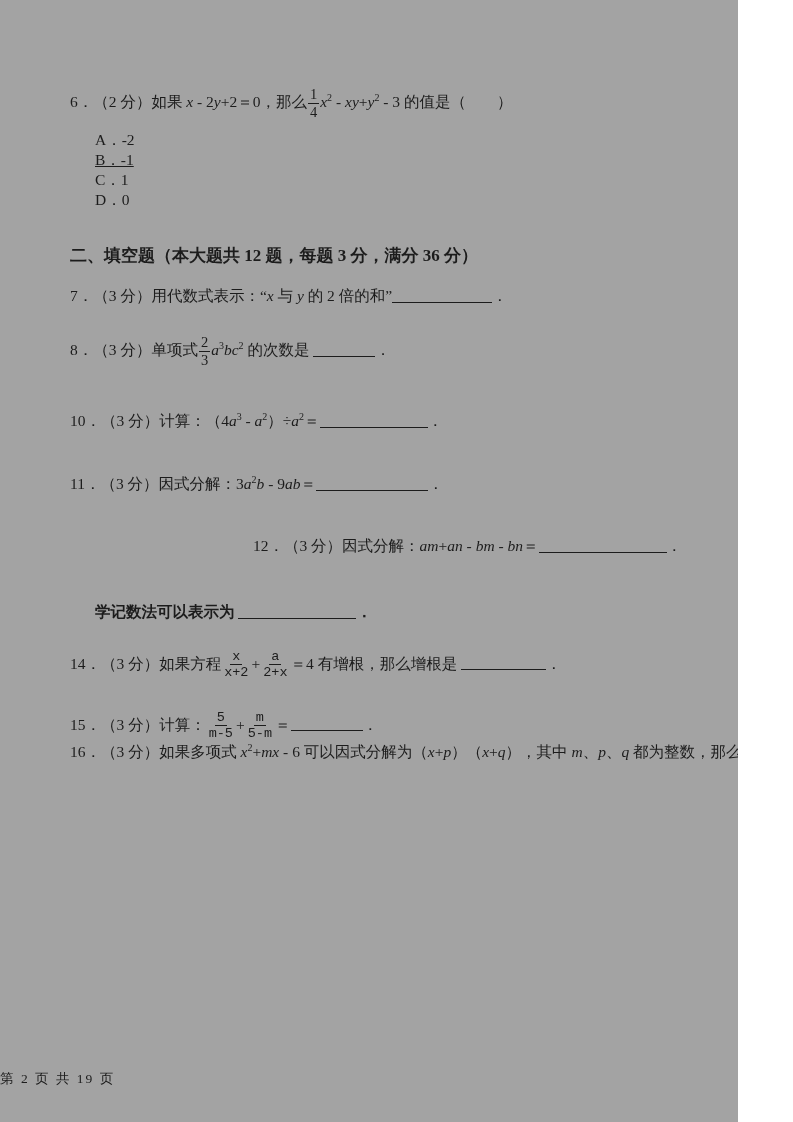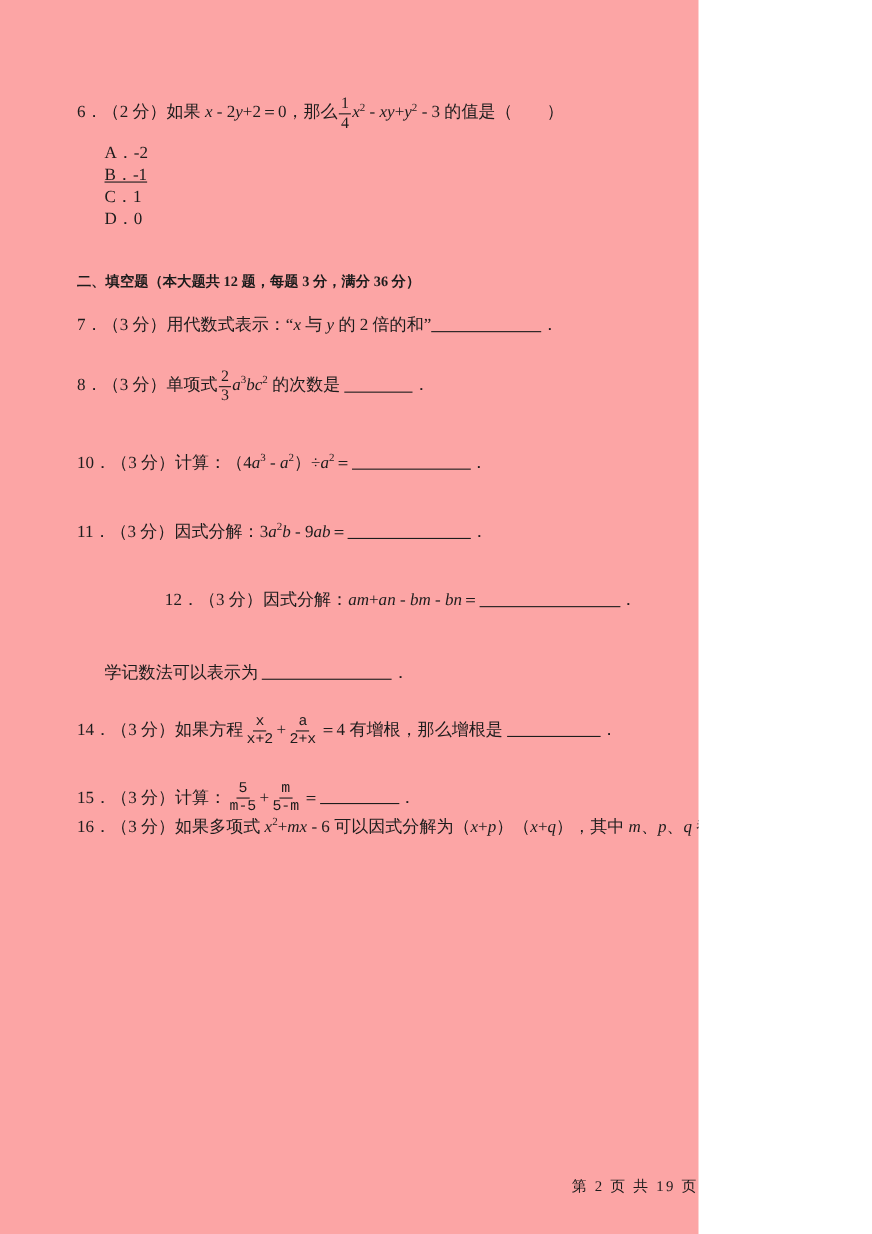--- a/index.html
+++ b/index.html
@@ -1,19 +1,19 @@
 <!DOCTYPE html>
 <html><head>
 <meta charset="utf-8">
 <style>
   html,body{margin:0;padding:0;background:#ffffff;}
   .page{
     position:relative;
-    width:635px;height:1122px;
-    background:#fca5a5;
+    width:738px;height:1122px;
+    background:#a3a3a3;
     box-sizing:border-box;
     padding:0 56px 0 70px;
     font-family:"Liberation Serif","DejaVu Serif",serif;
     font-size:15.5px;
     color:#1c1c1c;
     overflow:hidden;
   }
   .qline{line-height:20px;white-space:nowrap;}
   .wrapline{line-height:20px;white-space:nowrap;}
   i.var{font-style:italic;font-family:"Liberation Serif","DejaVu Serif",serif;}
@@ -29,27 +29,27 @@
   .blank{
     display:inline-block;border-bottom:1px solid #1c1c1c;
     height:14px;vertical-align:-2px;
   }
   .options{display:flex;padding-left:25px;margin-top:10px;line-height:20px;flex-direction:column;}
   .opt{display:inline-block;}
   .opt:nth-child(1){width:135px;}
   .opt:nth-child(2){width:140px;text-decoration:underline;}
   .opt:nth-child(3){width:132px;}
   .section{
-    font-weight:bold;font-size:13px;line-height:20px;
+    font-weight:bold;font-size:17px;line-height:20px;
     margin:36px 0 0 0;
     font-family:"Liberation Serif","DejaVu Serif",serif;
   }
   .footer{
     position:absolute;left:0;right:0;bottom:34px;
-    text-align:right;font-size:13.5px;color:#1c1c1c;letter-spacing:2px;
+    text-align:left;font-size:13.5px;color:#1c1c1c;letter-spacing:2px;
   }
 </style>
 </head>
 <body>
 
 <div class="page">
 
   <div style="margin-top:86px;">
     <div class="qline"><span>6．（2 分）如果 </span><i class="var">x</i><span> - 2</span><i class="var">y</i><span>+2＝0，那么</span><span class="frac">
           <span class="num">1</span>
@@ -73,21 +73,21 @@
       </span><i class="var">a</i><sup>3</sup><i class="var">bc</i><sup>2</sup><span> 的次数是 </span><span class="blank" style="width: 62px;"></span><span>．</span></div>
 
 
   <div class="qline" style="margin-top:42px;"><span>10．（3 分）计算：（4</span><i class="var">a</i><sup>3</sup><span> - </span><i class="var">a</i><sup>2</sup><span>）÷</span><i class="var">a</i><sup>2</sup><span>＝</span><span class="blank" style="width: 108px;"></span><span>．</span></div>
 
   <div class="qline" style="margin-top:43px;"><span>11．（3 分）因式分解：3</span><i class="var">a</i><sup>2</sup><i class="var">b</i><span> - 9</span><i class="var">ab</i><span>＝</span><span class="blank" style="width: 112px;"></span><span>．</span></div>
 
   <div class="qline" style="margin-top:42px;text-align:right;"><span>12．（3 分）因式分解：</span><i class="var">am</i><span>+</span><i class="var">an</i><span> - </span><i class="var">bm</i><span> - </span><i class="var">bn</i><span>＝</span><span class="blank" style="width: 128px;"></span><span>．</span></div>
 
   <div style="margin-top:46px;">
-    <div class="wrapline" style="margin-top:13px;padding-left:25px;"><span>学记数法可以表示为 </span><span class="blank" style="width: 118px;"></span><span>．</span></div>
+    <div class="wrapline" style="margin-top:13px;padding-left:25px;font-weight:bold;"><span>学记数法可以表示为 </span><span class="blank" style="width: 118px;"></span><span>．</span></div>
   </div>
 
   <div class="qline" style="margin-top:27px;"><span>14．（3 分）如果方程</span><span class="frac mono">
         <span class="num">x</span>
         <span class="den">x+2</span>
       </span><span>+</span><span class="frac mono">
         <span class="num">a</span>
         <span class="den">2+x</span>
       </span><span>＝4 有增根，那么增根是 </span><span class="blank" style="width: 85px;"></span><span>．</span></div>
 

